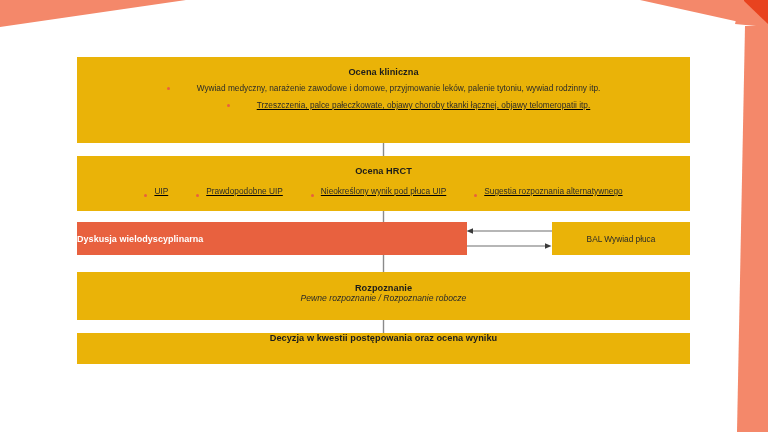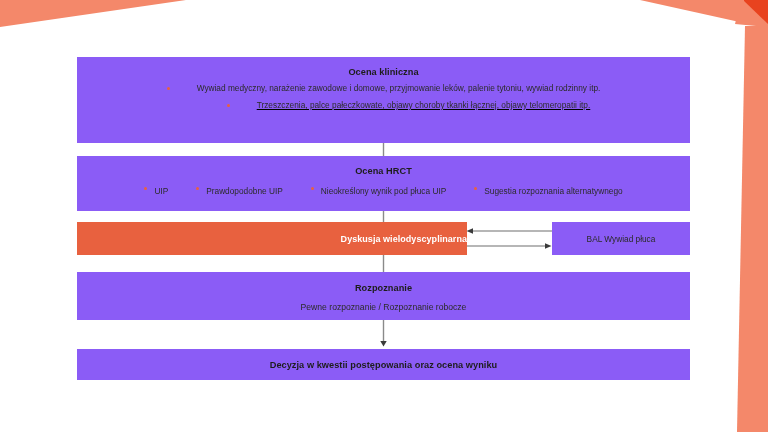--- a/index.html
+++ b/index.html
@@ -38,21 +38,21 @@
   #flow {
     position: absolute;
     left: 77px;
     top: 57px;
     width: 613px;
     height: 320px;
   }
 
   .box {
     position: absolute;
-    background: #8b5cf6;
+    background: #eab308;
     box-sizing: border-box;
   }
 
   .box-title {
     text-align: center;
     font-weight: bold;
     font-size: 9.2px;
     color: #1d1d1b;
     letter-spacing: 0.05px;
   }
@@ -125,38 +125,39 @@
   .hrct-options {
     display: flex;
     align-items: center;
     justify-content: center;
     margin-top: 11px;
     gap: 0;
   }
 
   .hrct-opt {
     display: flex;
-    align-items: flex-start;
+    align-items: flex-end;
     margin: 0 14px;
+    text-decoration: underline;
   }
 
   .hrct-opt .bullet-text {
     font-size: 8.3px;
   }
 
   
   #box-mdd {
     left: 0;
     top: 165px;
     width: 390px;
     height: 33px;
     background: #e8613f;
     display: flex;
     align-items: center;
-    justify-content: flex-end;
+    justify-content: flex-start;
   }
 
   #box-mdd .box-title {
     color: #ffffff;
     font-size: 9px;
   }
 
   
   #box-bal {
     left: 475px;
@@ -176,31 +177,31 @@
   
   #box-diag {
     left: 0;
     top: 215px;
     width: 613px;
     height: 48px;
     padding-top: 11px;
   }
 
   #box-diag .box-sub {
-    margin-top: 9px;
+    font-style: italic;
   }
 
   
   #box-decision {
     left: 0;
-    top: 292px;
+    top: 276px;
     width: 613px;
     height: 31px;
     display: flex;
-    align-items: center;
+    align-items: flex-start;
     justify-content: center;
   }
 
   
   #connectors {
     position: absolute;
     left: 0;
     top: 0;
     width: 613px;
     height: 320px;

